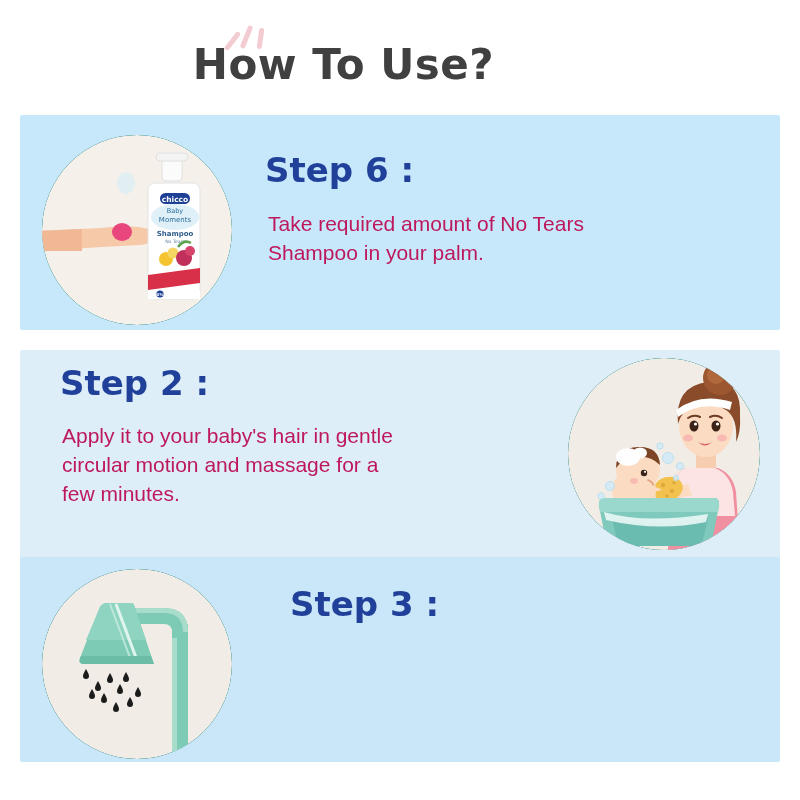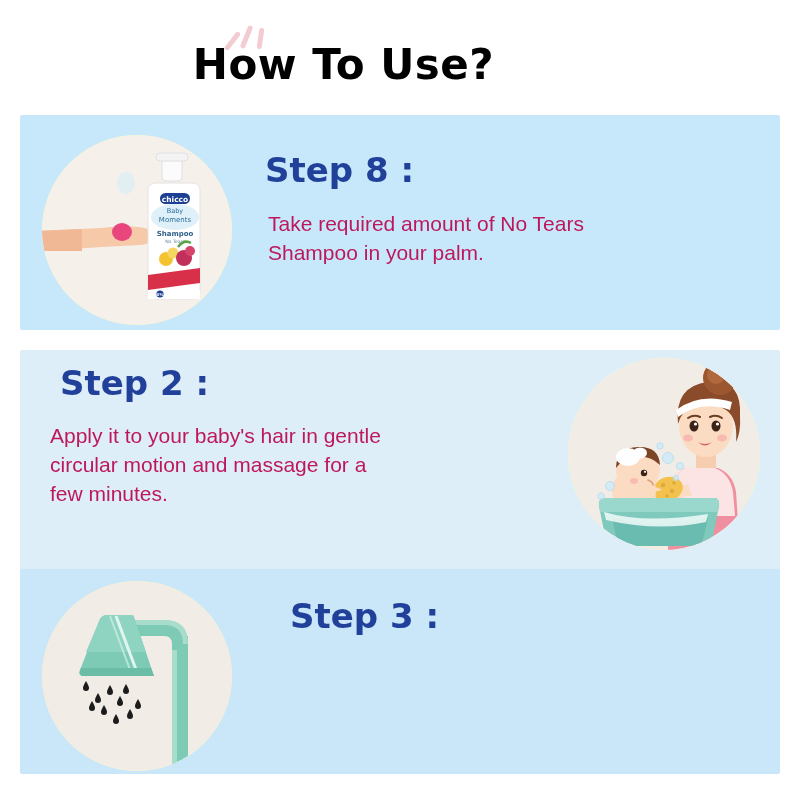--- a/index.html
+++ b/index.html
@@ -25,21 +25,21 @@
   }
   .title-text {
     position: absolute;
     left: 0;
     top: 40px;
     width: 687px;
     text-align: center;
     font-size: 42px;
     font-weight: 700;
     letter-spacing: 0.5px;
-    color: #000000;
+    color: #404040;
     font-family: "DejaVu Sans", sans-serif;
   }
   .sparkles {
     position: absolute;
     left: 228px;
     top: 22px;
     width: 60px;
     height: 40px;
   }
   .sparkles i {
@@ -56,21 +56,21 @@
   
   .panel {
     position: absolute;
     left: 20px;
     width: 760px;
     border-radius: 2px;
     overflow: hidden;
   }
   #panel-1 { top: 115px; height: 215px; background: #c6e8fa; }
   #panel-2 { top: 350px; height: 236px; background: #ddeef8; }
-  #panel-3 { top: 569px; height: 205px; background: #c9e7f8; }
+  #panel-3 { top: 557px; height: 205px; background: #c9e7f8; }
 
   .step-heading {
     position: absolute;
     font-size: 34px;
     font-weight: 700;
     color: #21409a;
     font-family: "DejaVu Sans", sans-serif;
     white-space: nowrap;
   }
   .step-body {
@@ -81,32 +81,32 @@
     font-family: "Liberation Sans", sans-serif;
     white-space: pre-line;
   }
 
   
   #panel-1 .step-heading { left: 245px; top: 35px; }
   #panel-1 .step-body    { left: 248px; top: 95px; width: 490px; }
 
   
   #panel-2 .step-heading { left: 40px; top: 13px; }
-  #panel-2 .step-body    { left: 30px; top: 72px; width: 510px; }
+  #panel-2 .step-body    { left: 42px; top: 72px; width: 510px; }
 
   
   #panel-3 .step-heading { left: 270px; top: 27px; }
   #panel-3 .step-body    { left: 272px; top: 92px; width: 470px; }
 
   
   .circle-img {
     position: absolute;
     border-radius: 50%;
     overflow: hidden;
-    background: #fef9c3;
+    background: #0f766e;
   }
   #img-step-1 { left: 22px;  top: 20px; width: 190px; height: 190px; }
   #img-step-2 { left: 548px; top: 8px;  width: 192px; height: 192px; }
   #img-step-3 { left: 22px;  top: 12px; width: 190px; height: 190px; }
 
   .circle-img svg { display: block; width: 100%; height: 100%; }
 </style>
 </head>
 <body>
 
@@ -160,21 +160,21 @@
         <path d="M136 112 q6 -8 13 -4" stroke="#5da24f" stroke-width="2.5" fill="none"></path>
 
         <path d="M106 140 L158 133 L158 148 L106 155 Z" fill="#d9304a"></path>
         <rect x="106" y="155" width="52" height="9" fill="#ffffff"></rect>
         <circle cx="118" cy="159" r="3.6" fill="#1d3f94"></circle>
         <text x="118" y="161.3" font-family="DejaVu Sans, sans-serif" font-size="4" font-weight="700" fill="#ffffff" text-anchor="middle">0%</text>
       </g>
     </svg>
   </div>
 
-  <div class="step-heading">Step 8 :</div>
+  <div class="step-heading">Step 6 :</div>
   <div class="step-body">Take required amount of No Tears
 Shampoo in your palm.</div>
 </div>
 
 <div class="panel" id="panel-2">
 
   <div class="step-heading">Step 2 :</div>
   <div class="step-body">Apply it to your baby's hair in gentle
 circular motion and massage for a
 few minutes.</div>

